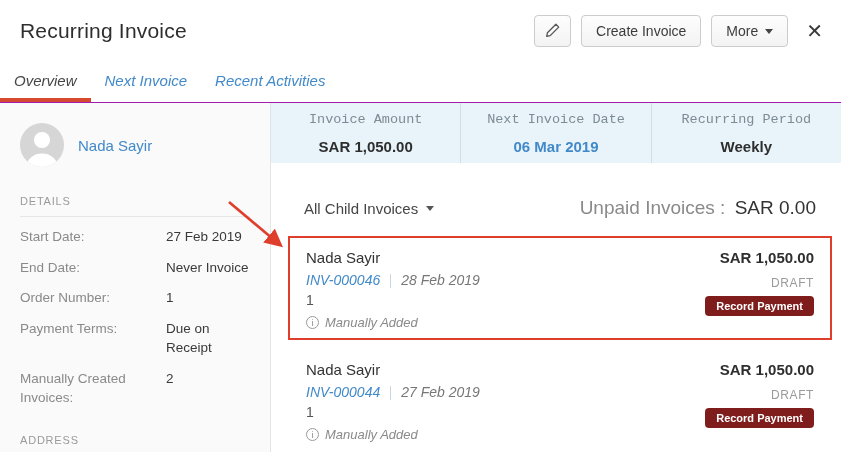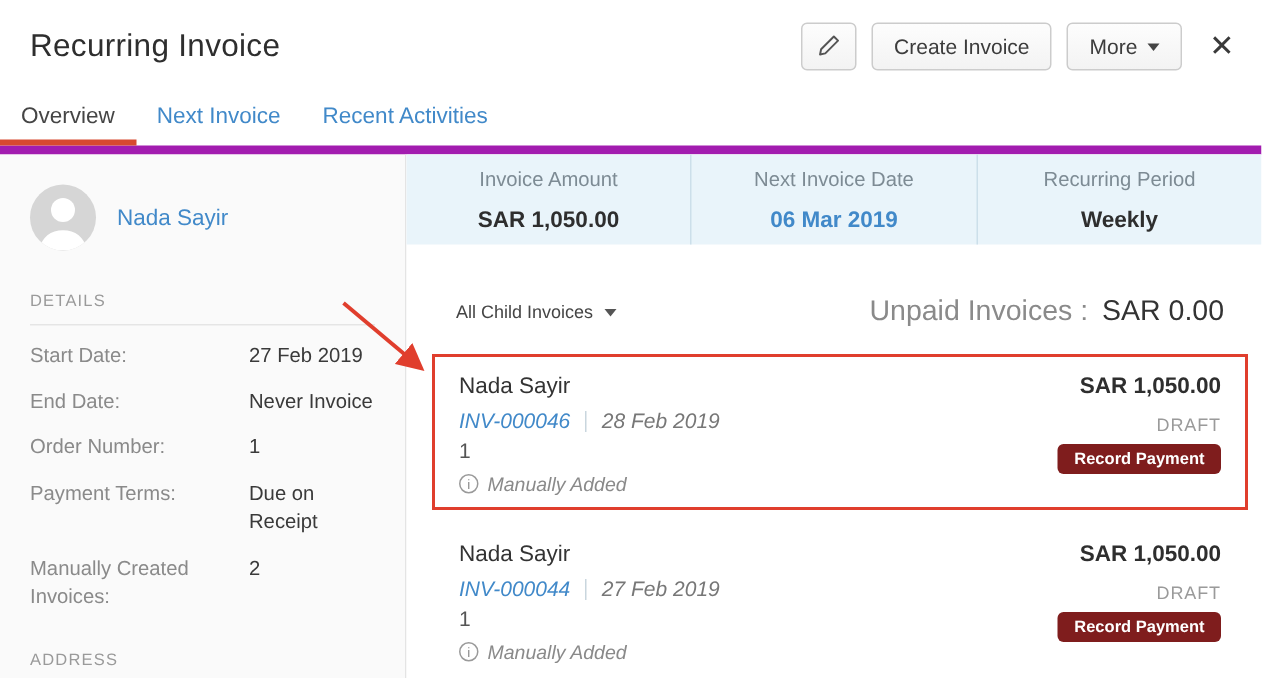--- a/index.html
+++ b/index.html
@@ -13,21 +13,21 @@
   .header-actions { margin-left:auto; display:flex; align-items:center; gap:10px; }
   .btn { display:inline-flex; align-items:center; justify-content:center; height:32px;
     background:linear-gradient(#fdfdfd,#f3f3f3); border:1px solid #ccc; border-radius:4px;
     font-size:14px; color:#3c3c3c; padding:0 14px; cursor:pointer; font-family:inherit; }
   .btn-icon { width:37px; padding:0; }
   .caret-down { display:inline-block; width:0; height:0; border-left:4px solid transparent;
     border-right:4px solid transparent; border-top:5px solid #444; margin-left:7px; }
   .close-x { font-size:20px; color:#3a3a3a; cursor:pointer; margin-left:8px; line-height:1; }
 
   
-  .tab-bar { height:41px; display:flex; align-items:stretch; border-bottom:6px solid #a21caf; background:#fff; }
+  .tab-bar { height:41px; display:flex; align-items:stretch; border-bottom:1px solid #a21caf; background:#fff;font-style:italic; }
   .tab { display:flex; align-items:center; padding:0 14px; font-size:15px; color:#4189c9;
     cursor:pointer; border-bottom:4px solid transparent; }
   .tab.active { color:#454545; border-bottom-color:#d7492f; }
 
   
   .body-row { display:flex; height:349px; }
   .sidebar { width:271px; background:#fafafa; border-right:1px solid #e4e4e4; padding:20px 20px 0 20px; }
   .customer-row { display:flex; align-items:center; gap:14px; margin-bottom:28px; }
   .avatar { width:44px; height:44px; border-radius:50%; background:#d6d6d6; overflow:hidden; flex:0 0 44px; }
   .customer-link { font-size:15px; color:#4189c9; cursor:pointer; }
@@ -36,28 +36,28 @@
   .detail-row { display:flex; font-size:13.5px; margin-bottom:11px; line-height:1.45;gap:34px; }
   .detail-label { flex:0 0 112px; color:#8a8a8a; padding-right:6px; }
   .detail-value { color:#3a3a3a; }
   .address-block { margin-top:26px; }
 
   
   .main { flex:1; background:#fff; display:flex; flex-direction:column; }
   .summary-bar { height:81px; background:#e9f4fa; display:flex; }
   .summary-item { flex:1; display:flex; flex-direction:column; align-items:center; justify-content:center; }
   .summary-item + .summary-item { border-left:1px solid #ccdfea; }
-  .summary-label { font-size:13.5px; color:#7d8b94; margin-bottom:11px; }
+  .summary-label { font-size:13.5px; color:#7d8b94; margin-bottom:11px;font-family:Liberation Mono, monospace; }
   .summary-value { font-size:15px; color:#2e2e2e; font-weight:700; }
   .summary-value.blue { color:#4189c9; font-weight:700; cursor:pointer; }
 
   .list-area { padding:0 9px 0 17px; }
   .filter-row { display:flex; align-items:center; justify-content:space-between;
     margin:34px 0 17px 0; padding:0 16px; }
-  .filter-control { display:flex; align-items:center; font-size:12px; color:#454545; cursor:pointer; }
+  .filter-control { display:flex; align-items:center; font-size:15px; color:#454545; cursor:pointer; }
   .filter-control .caret-down { border-top-color:#555; margin-left:8px; }
   .unpaid-wrap { font-size:19px; }
   .unpaid-label { color:#8a8a8a; }
   .unpaid-value { color:#333; margin-left:4px; }
 
   .invoice-card { display:flex; justify-content:space-between; padding:10px 16px 8px 16px;
     border:2px solid transparent; }
   .invoice-card.highlighted { border-color:#e03e2d; }
   .invoice-card + .invoice-card { margin-top:8px; }
   .card-left { display:flex; flex-direction:column; }

